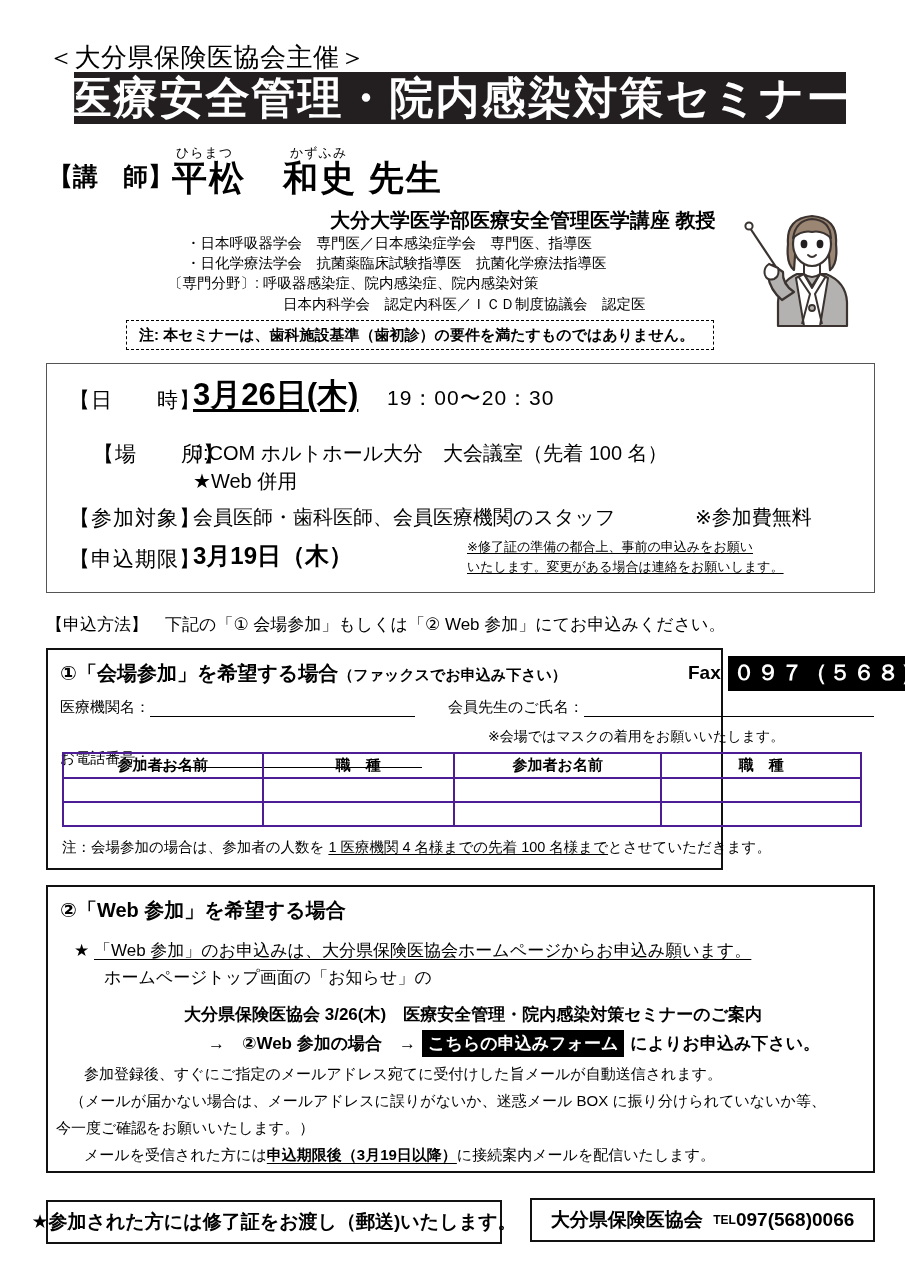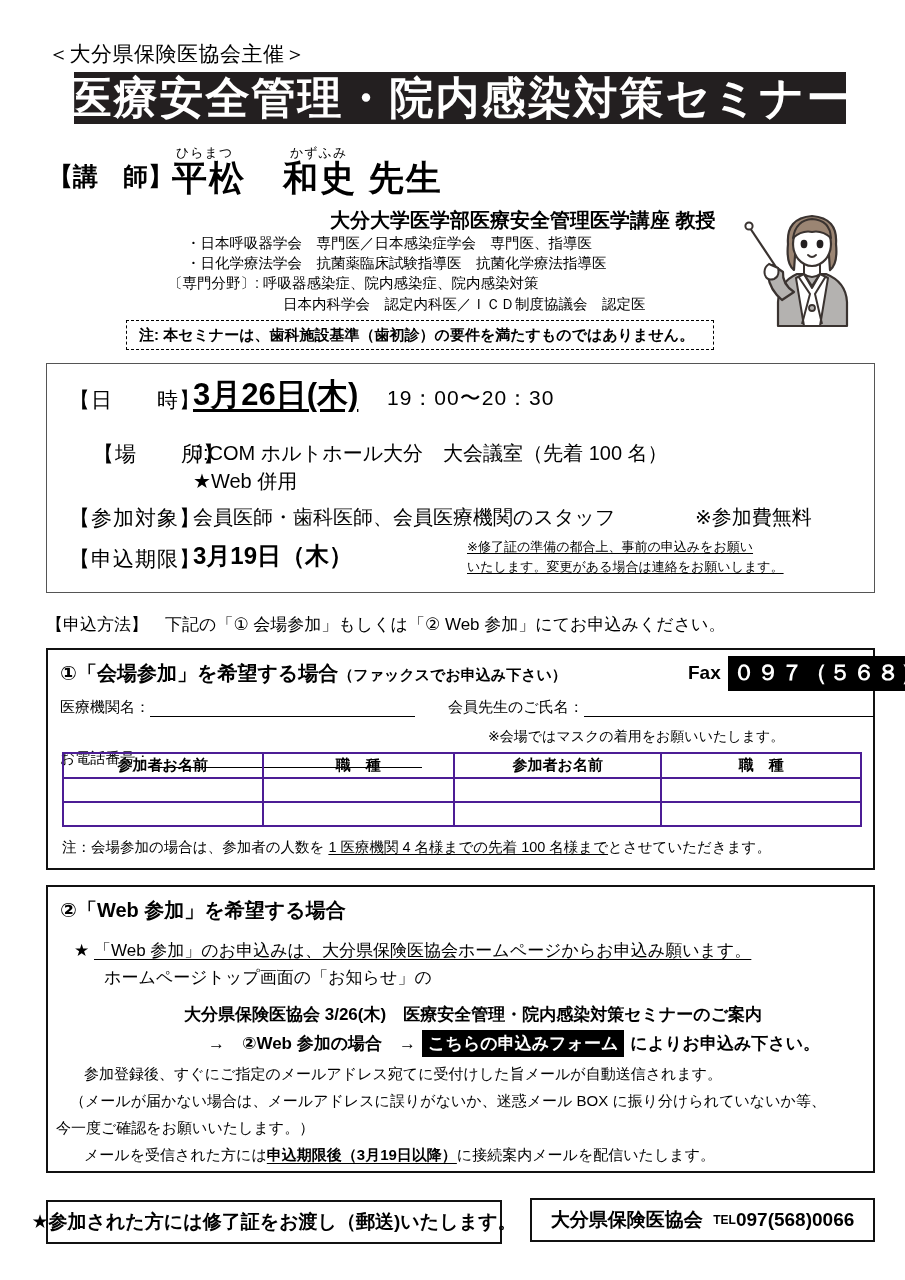--- a/index.html
+++ b/index.html
@@ -12,21 +12,21 @@
     font-family: "Liberation Sans", "DejaVu Sans", sans-serif;
     color: #000;
     position: relative;
     overflow: hidden;
   }
   .page { position: relative; width: 905px; height: 1280px; padding: 0; }
 
   
   .host-line {
     position: absolute; left: 48px; top: 40px;
-    font-size: 21px; letter-spacing: 0.5px; white-space: nowrap;
+    font-size: 26px; letter-spacing: 0.5px; white-space: nowrap;
   }
   .title-bar {
     position: absolute; left: 74px; top: 72px;
     width: 772px; height: 52px;
     background: #231f20;
     display: flex; align-items: center; justify-content: center;
   }
   .title-bar .title-text {
     color: #ffffff; font-size: 44px; font-weight: 700;
     letter-spacing: 2px; white-space: nowrap;
@@ -107,21 +107,21 @@
 
   
   .apply-how {
     position: absolute; left: 46px; top: 613px;
     font-size: 17px; white-space: nowrap;
   }
 
   
   .sec1-box {
     position: absolute; left: 46px; top: 648px;
-    width: 829px; height: 222px;
+    width: 677px; height: 222px;
     border: 2px solid #111;
   }
   .sec1-head {
     position: absolute; left: 12px; top: 10px;
     font-size: 20px; font-weight: 700; white-space: nowrap;
   }
   .sec1-head .sub { font-size: 15px; font-weight: 700; }
   .fax-label {
     position: absolute; left: 640px; top: 12px;
     font-size: 19px; font-weight: 700;

